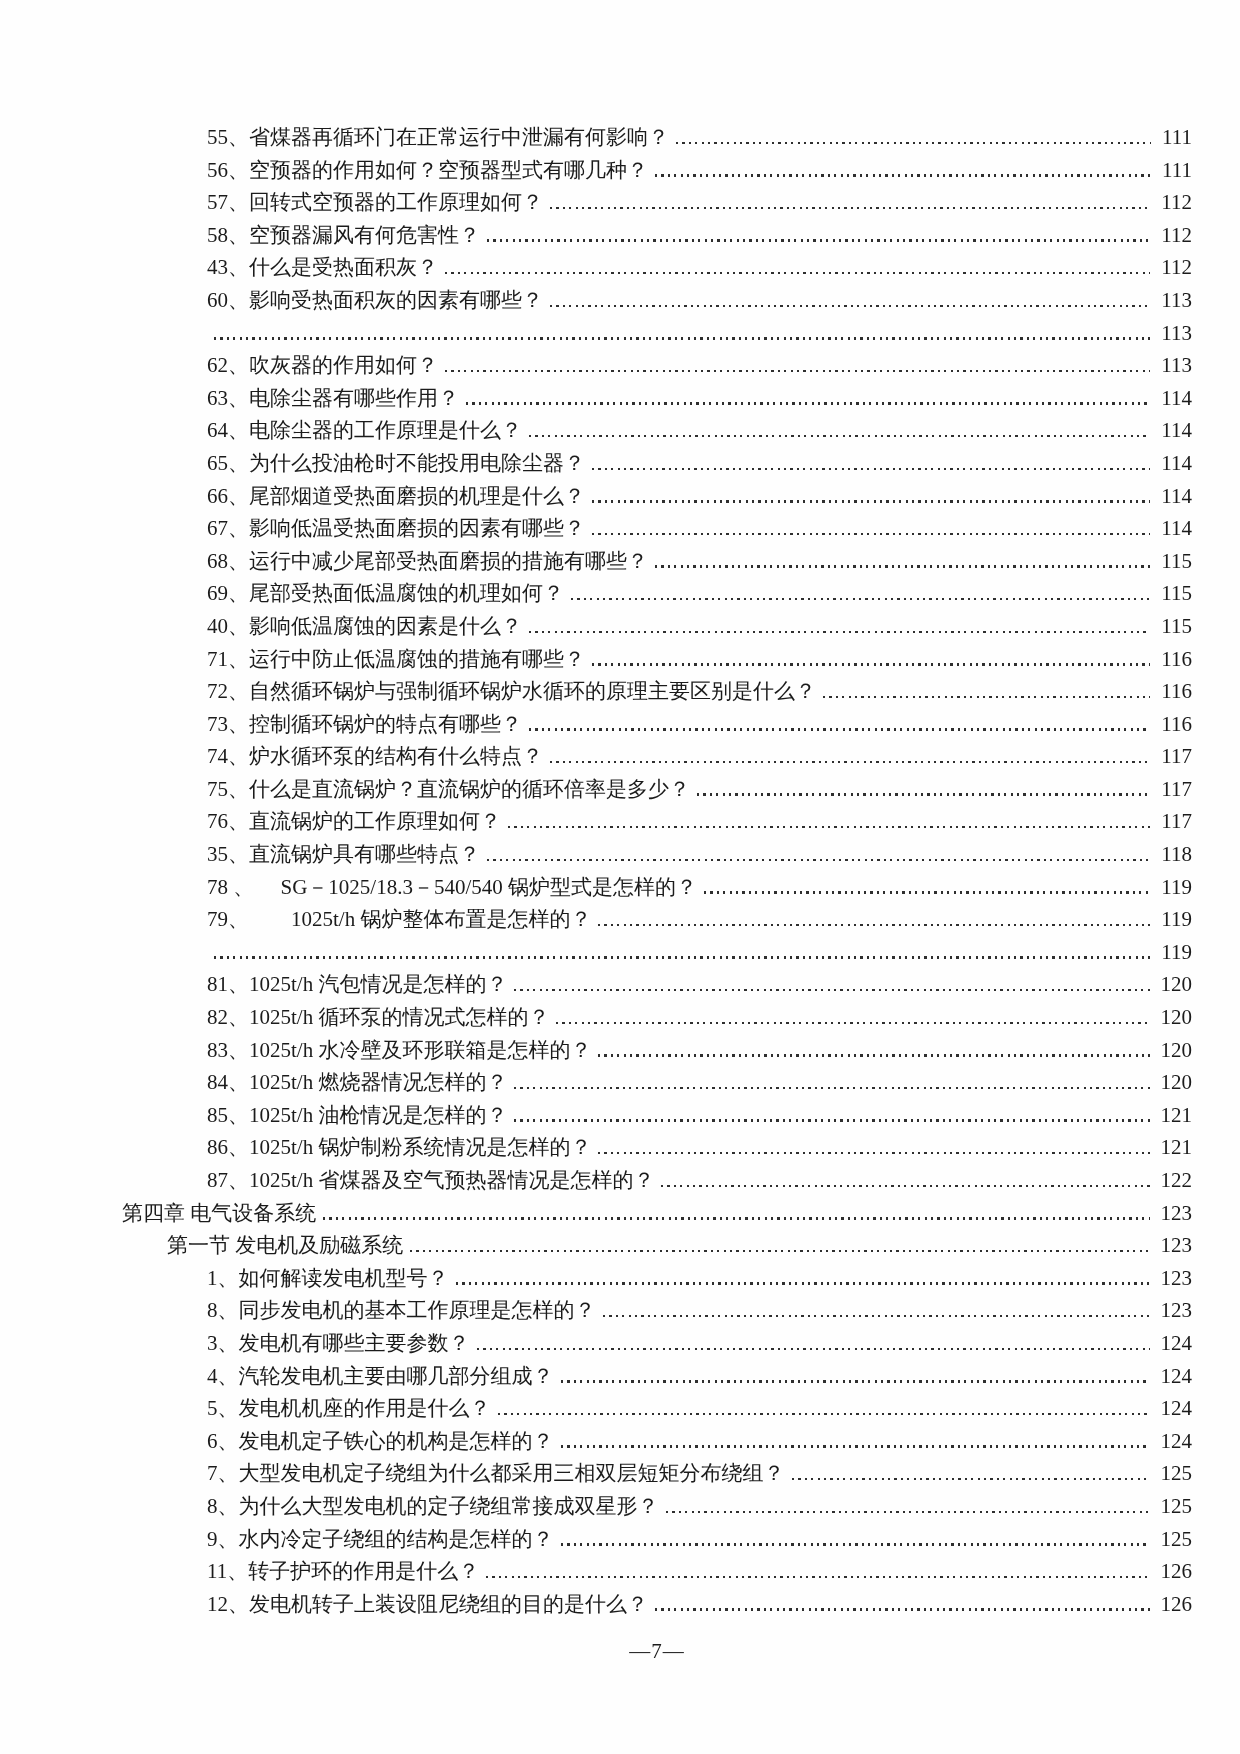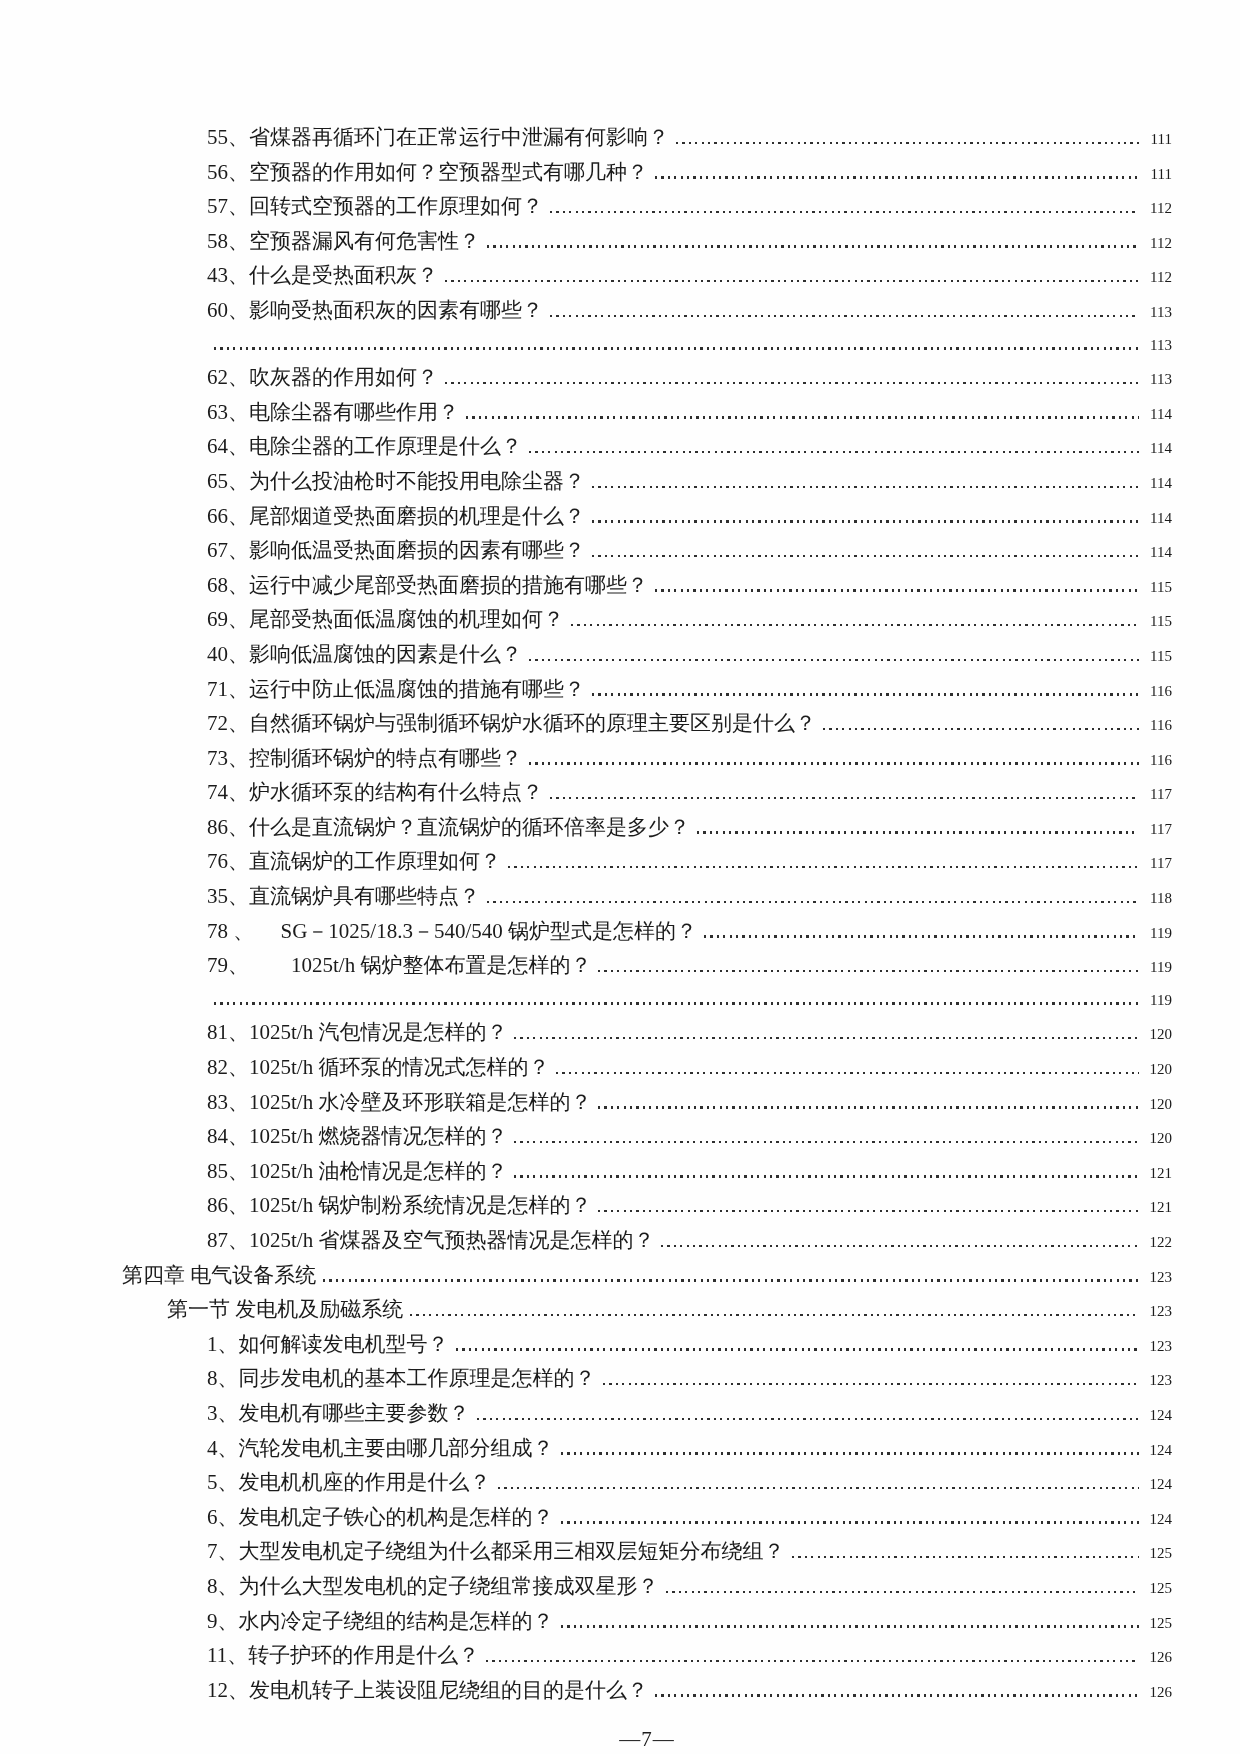--- a/index.html
+++ b/index.html
@@ -3,21 +3,21 @@
 <meta charset="utf-8">
 <style>
   html, body { margin: 0; padding: 0; background: #e8e8e8; }
   .page {
     position: relative;
     width: 1240px;
     height: 1754px;
     margin: 0 auto;
     background: #fefefe;
     box-sizing: border-box;
-    padding: 121px 68px 0 122px;
+    padding: 121px 48px 0 122px;
     font-family: "Liberation Serif", "DejaVu Serif", serif;
     color: #1b1b1b;
     overflow: hidden;
   }
   .toc-row {
     display: flex;
     align-items: baseline;
     font-size: 21px;
     line-height: 32.6px;
     white-space: nowrap;
@@ -25,21 +25,21 @@
   .toc-row.chapter { padding-left: 0; }
   .toc-row.section { padding-left: 45px; text-align: right; }
   .toc-row.item    { padding-left: 85px; }
   .toc-text { flex: 0 0 auto; white-space: pre; }
   .dot-leader {
     flex: 1 1 auto;
     height: 2.4px;
     margin: 0 2px 2px 7px;
     background-image: repeating-linear-gradient(90deg, #2e2e2e 0 2.2px, transparent 2.2px 6.4px);
   }
-  .toc-page { flex: 0 0 auto; font-size: 15px; margin-left: 9px; }
+  .toc-page { flex: 0 0 auto; font-size: 21px; margin-left: 9px; }
   .footer {
     margin-top: 19px;
     text-align: center;
     font-size: 21px;
     letter-spacing: 1px;
   }
 </style>
 </head>
 <body>
 
@@ -158,21 +158,21 @@
     <span class="toc-page">116</span>
   </div>
 
   <div class="toc-row item">
     <span class="toc-text">74、炉水循环泵的结构有什么特点？</span>
     <span class="dot-leader"></span>
     <span class="toc-page">117</span>
   </div>
 
   <div class="toc-row item">
-    <span class="toc-text">86、什么是直流锅炉？直流锅炉的循环倍率是多少？</span>
+    <span class="toc-text">75、什么是直流锅炉？直流锅炉的循环倍率是多少？</span>
     <span class="dot-leader"></span>
     <span class="toc-page">117</span>
   </div>
 
   <div class="toc-row item">
     <span class="toc-text">76、直流锅炉的工作原理如何？</span>
     <span class="dot-leader"></span>
     <span class="toc-page">117</span>
   </div>
 

